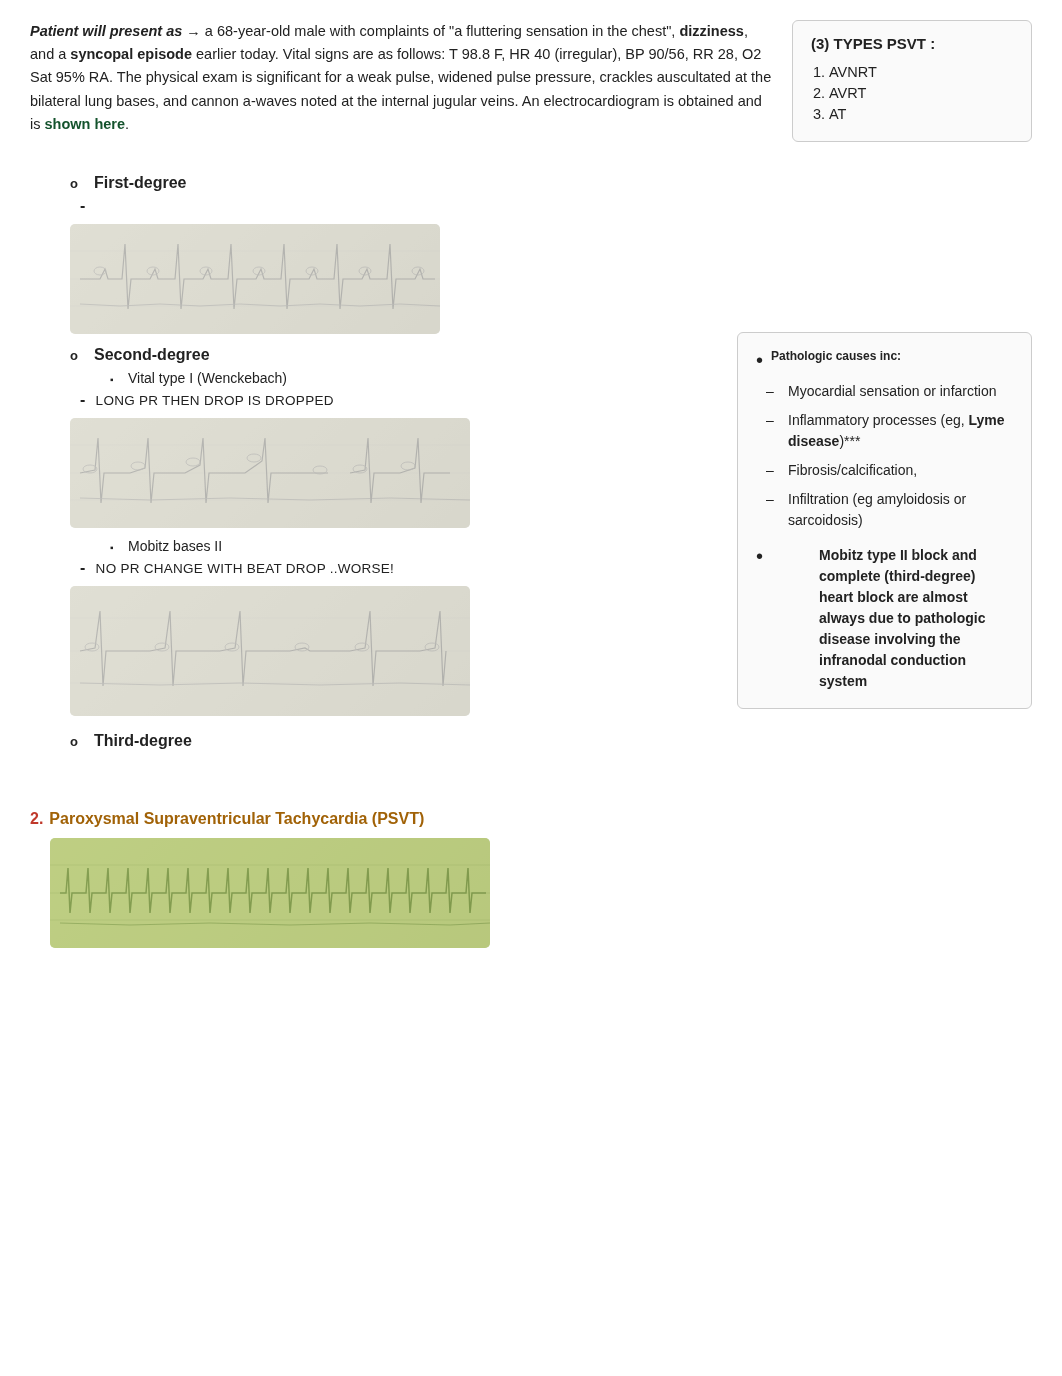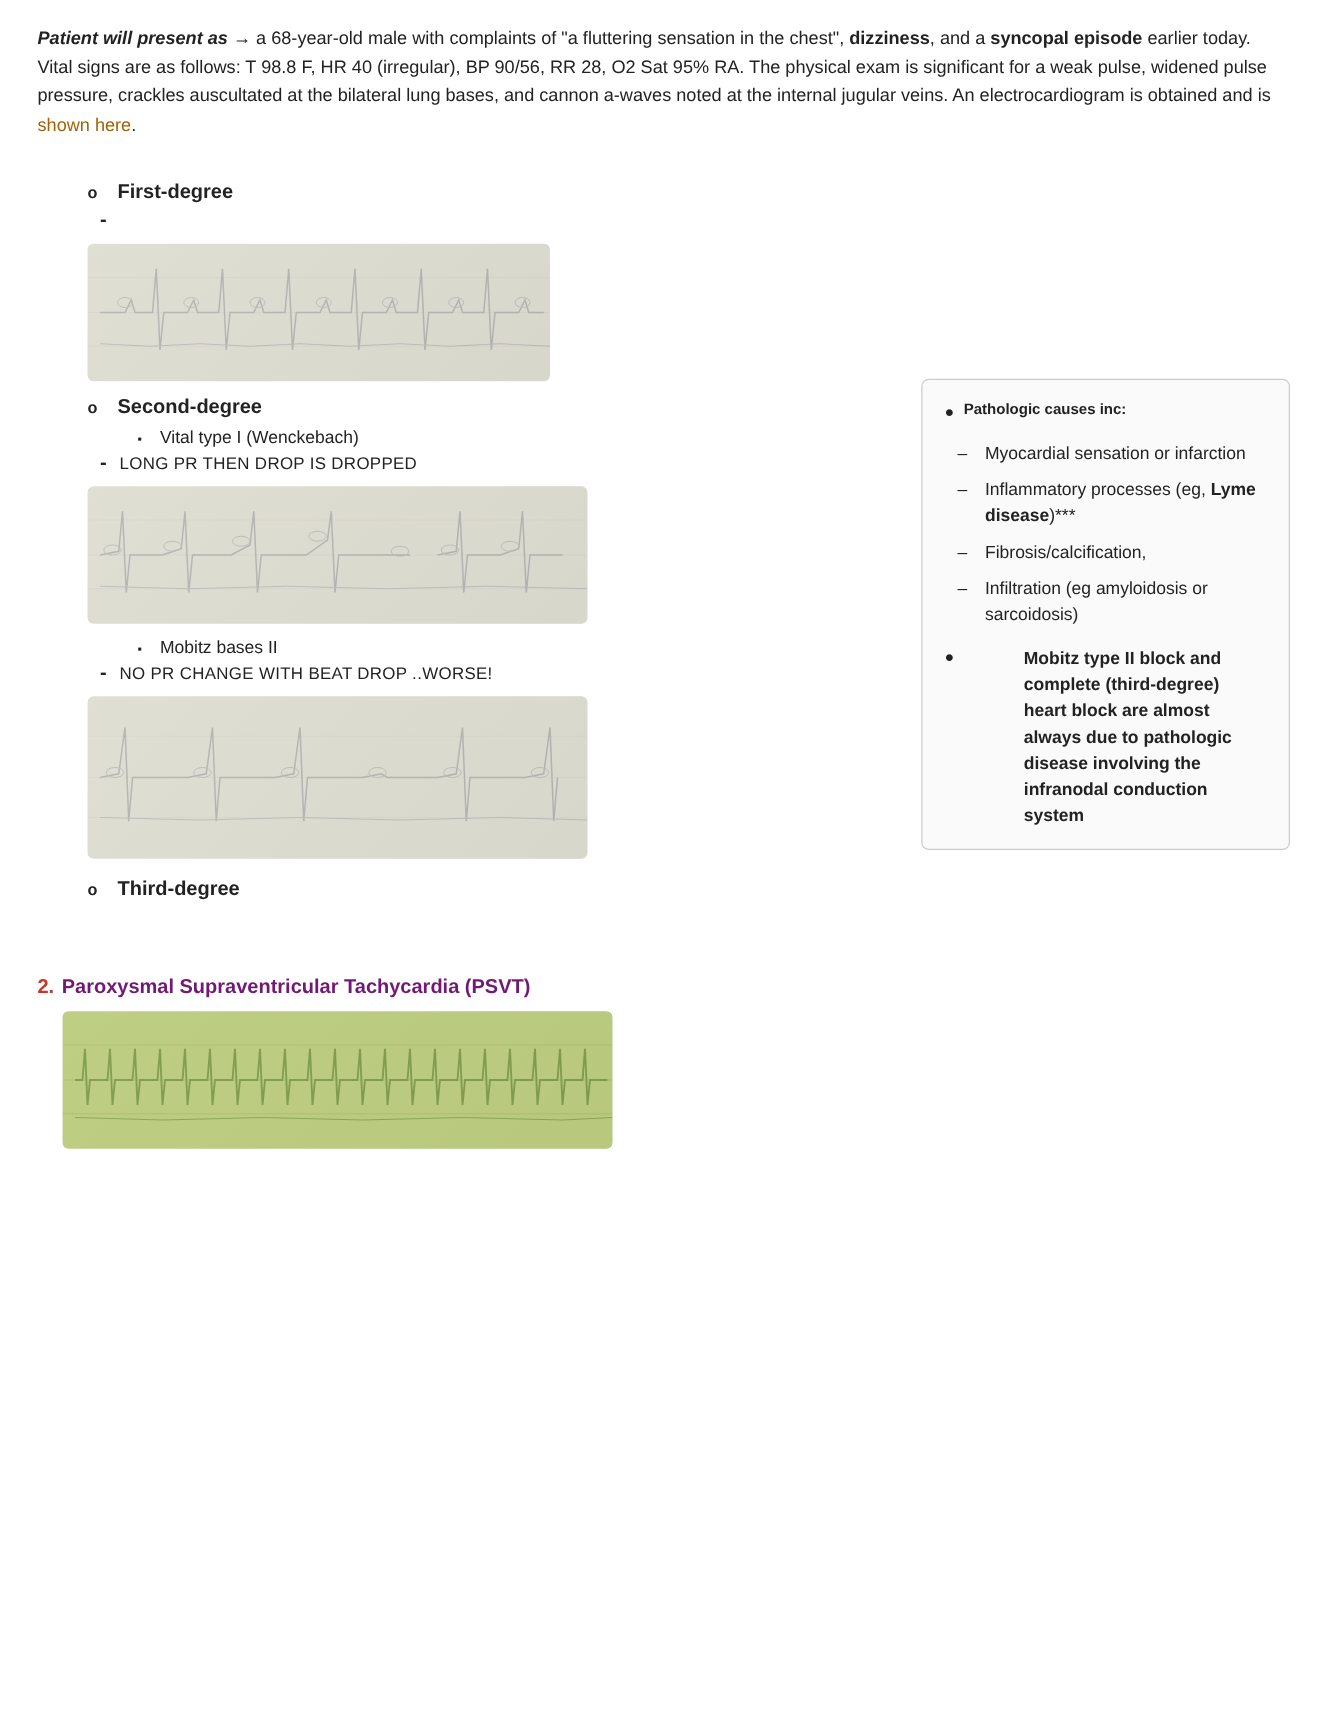--- a/index.html
+++ b/index.html
@@ -16,22 +16,23 @@
       display: flex;
       gap: 20px;
       margin-bottom: 20px;
     }
     .patient-text {
       flex: 1;
       line-height: 1.6;
       font-size: 14.5px;
     }
     .patient-text a {
-      color: #a16207;
+      color: #14532d;
       text-decoration: none;
+      font-weight: bold;
     }
     .psvt-box {
       width: 240px;
       border: 1px solid #ccc;
       border-radius: 6px;
       padding: 14px 18px;
       background: #fafafa;
       flex-shrink: 0;
     }
     .psvt-box .psvt-title {
@@ -186,20 +187,28 @@
       margin-top: 170px;
     }
   </style>
 </head>
 <body>
 
 <div class="top-section">
   <div class="patient-text">
     <span style="font-style:italic; font-weight:bold;">Patient will present as →</span><span> a 68-year-old male with complaints of "a fluttering sensation in the chest", </span><strong>dizziness</strong><span>, and a </span><strong>syncopal episode</strong><span> earlier today. Vital signs are as follows: T 98.8 F, HR 40 (irregular), BP 90/56, RR 28, O2 Sat 95% RA. The physical exam is significant for a weak pulse, widened pulse pressure, crackles auscultated at the bilateral lung bases, and cannon a-waves noted at the internal jugular veins. An electrocardiogram is obtained and is </span><a href="#">shown here</a><span>.</span>
   </div>
+  <div class="psvt-box">
+    <div class="psvt-title">(3) TYPES PSVT :</div>
+    <ol>
+      <li>AVNRT</li>
+      <li>AVRT</li>
+      <li>AT</li>
+    </ol>
+  </div>
 </div>
 
 <div class="main-content">
   <div class="left-col">
 
     <div class="bullet-o">
       <span class="o-marker">o</span>
       <span class="label">First-degree</span>
     </div>
     <div class="dash-line">
@@ -300,21 +309,21 @@
       </svg>
     </div>
 
     <div class="bullet-o" style="margin-top:16px;">
       <span class="o-marker">o</span>
       <span class="label">Third-degree</span>
     </div>
 
     <div style="margin-top: 60px; display:flex; align-items:baseline; gap:6px;">
       <span style="font-weight:bold; color:#c0392b; font-size:16px;">2.</span>
-      <span style="font-weight:bold; color:#701a75; font-size:16px;">Paroxysmal Supraventricular Tachycardia (PSVT)</span>
+      <span style="font-weight:bold; color:#a16207; font-size:16px;">Paroxysmal Supraventricular Tachycardia (PSVT)</span>
     </div>
 
     <div class="ecg-green">
       <svg viewBox="0 0 440 110" xmlns="http://www.w3.org/2000/svg" style="width:100%;height:100%;opacity:0.6;">
         <rect width="440" height="110" fill="#b8c870" rx="4"></rect>
         <g opacity="0.5">
           <line x1="0" y1="55" x2="440" y2="55" stroke="#6a8a30" stroke-width="0.5"></line>
           <line x1="0" y1="27" x2="440" y2="27" stroke="#6a8a30" stroke-width="0.5"></line>
           <line x1="0" y1="82" x2="440" y2="82" stroke="#6a8a30" stroke-width="0.5"></line>
         </g>

